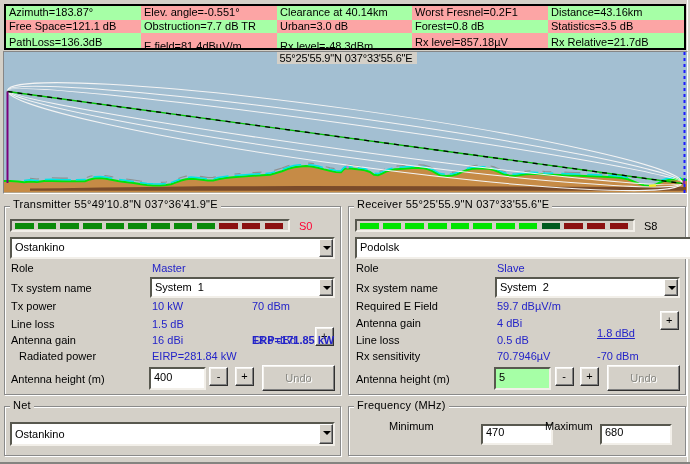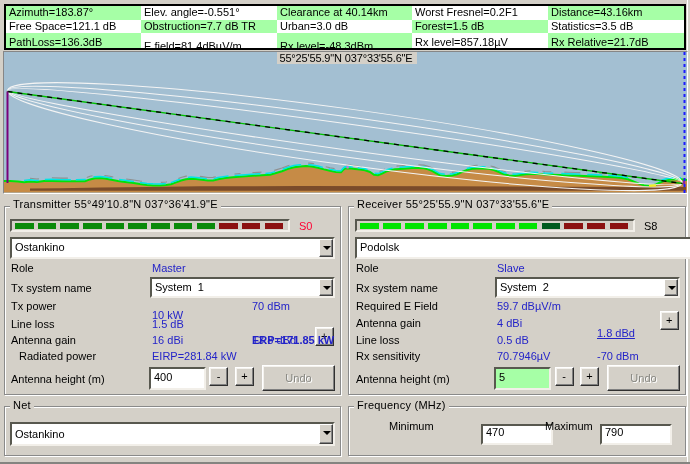--- a/index.html
+++ b/index.html
@@ -15,21 +15,21 @@
 
 #tbl {
   left:4px; top:4px; width:682px; height:46px;
   border:2px solid #000;
   display:grid;
   grid-template-columns:135px 136px 135px 136px 1fr;
   grid-template-rows:13.5px 13.5px 1fr;
 }
 #tbl div { padding-left:3px; line-height:13.5px; white-space:nowrap; overflow:hidden; }
 .cg { background:#a6ffa6; }
-.cy { background:#ffffff; }
+.cy { background:#fca5a5; }
 
 #chart {
   left:3px; top:51px; width:685px; height:143px;
   border-top:1px solid #868686; border-left:1px solid #868686;
   border-bottom:1px solid #fff; border-right:1px solid #fff;
 }
 
 .gbox {
   border:1px solid #8a8a8a;
   box-shadow:1px 1px 0 #fff, inset 1px 1px 0 #fff;
@@ -84,21 +84,21 @@
 
 <div id="tbl" class="abs">
   <div class="cg">Azimuth=183.87°</div>
   <div class="cy">Elev. angle=-0.551°</div>
   <div class="cg">Clearance at 40.14km</div>
   <div class="cy">Worst Fresnel=0.2F1</div>
   <div class="cg">Distance=43.16km</div>
   <div class="cy">Free Space=121.1 dB</div>
   <div class="cg">Obstruction=7.7 dB TR</div>
   <div class="cy">Urban=3.0 dB</div>
-  <div class="cg">Forest=1.5 dB</div>
+  <div class="cg">Forest=0.8 dB</div>
   <div class="cy">Statistics=3.5 dB</div>
   <div class="cg" style="padding-top:3px;">PathLoss=136.3dB</div>
   <div class="cy" style="padding-top:7px;">E field=81.4dBµV/m</div>
   <div class="cg" style="padding-top:7px;">Rx level=-48.3dBm</div>
   <div class="cy" style="padding-top:3px;">Rx level=857.18µV</div>
   <div class="cg" style="padding-top:3px;">Rx Relative=21.7dB</div>
 </div>
 
 <div id="chart" class="abs">
 <svg width="683" height="141" viewBox="4 52 683 141">
@@ -162,21 +162,21 @@
     <span class="ddbtn"></span>
 </div>
 <div class="abs lbl" style="left:11px; top:262px;">Role</div>
 <div class="abs lbl blu" style="left:152px; top:262px;">Master</div>
 <div class="abs lbl" style="left:11px; top:282px;">Tx system name</div>
 <div class="abs sunken" style="left:150px; top:276.5px; width:185px; height:21.5px;">
   <span class="txt">System&nbsp; 1</span>
     <span class="ddbtn"></span>
 </div>
 <div class="abs lbl" style="left:11px; top:300px;">Tx power</div>
-<div class="abs lbl blu" style="left:152px; top:300px;margin-top:9px;">10 kW</div>
+<div class="abs lbl blu" style="left:152px; top:300px;">10 kW</div>
 <div class="abs lbl blu" style="left:252px; top:300px;">70 dBm</div>
 <div class="abs lbl" style="left:11px; top:318px;">Line loss</div>
 <div class="abs lbl blu" style="left:152px; top:318px;">1.5 dB</div>
 <div class="abs lbl" style="left:11px; top:334px;">Antenna gain</div>
 <div class="abs lbl blu" style="left:152px; top:334px;">16 dBi</div>
 <div class="abs lbl blu" style="left:252px; top:334px;">13.8 dBd</div>
 <div class="abs btn" style="left:315px; top:327px; width:18.5px; height:19px; line-height:17px;">+</div>
 <div class="abs lbl" style="left:19px; top:350px;">Radiated power</div>
 <div class="abs lbl blu" style="left:152px; top:350px;">EIRP=281.84 kW</div>
 <div class="abs lbl blu" style="left:252px; top:334px;font-weight:bold;">ERP=171.85 kW</div>
@@ -243,14 +243,14 @@
 </div>
 
 <div class="abs gbox" style="left:348px; top:406px; width:338px; height:49.5px;"></div>
 <div class="abs gtitle" style="left:354px; top:399px;">Frequency (MHz)</div>
 <div class="abs lbl" style="left:389px; top:420px;">Minimum</div>
 <div class="abs sunken" style="left:436px; top:423.5px; width:72px; height:21.5px;margin-left:45px;">
     <span class="txt" style="top:0.5px;">470</span>
   </div>
 <div class="abs lbl" style="left:545px; top:420px;">Maximum</div>
 <div class="abs sunken" style="left:600px; top:423.5px; width:72px; height:21.5px;">
-    <span class="txt" style="top:0.5px;">790</span>
+    <span class="txt" style="top:0.5px;">680</span>
   </div>
 
 </body></html>

